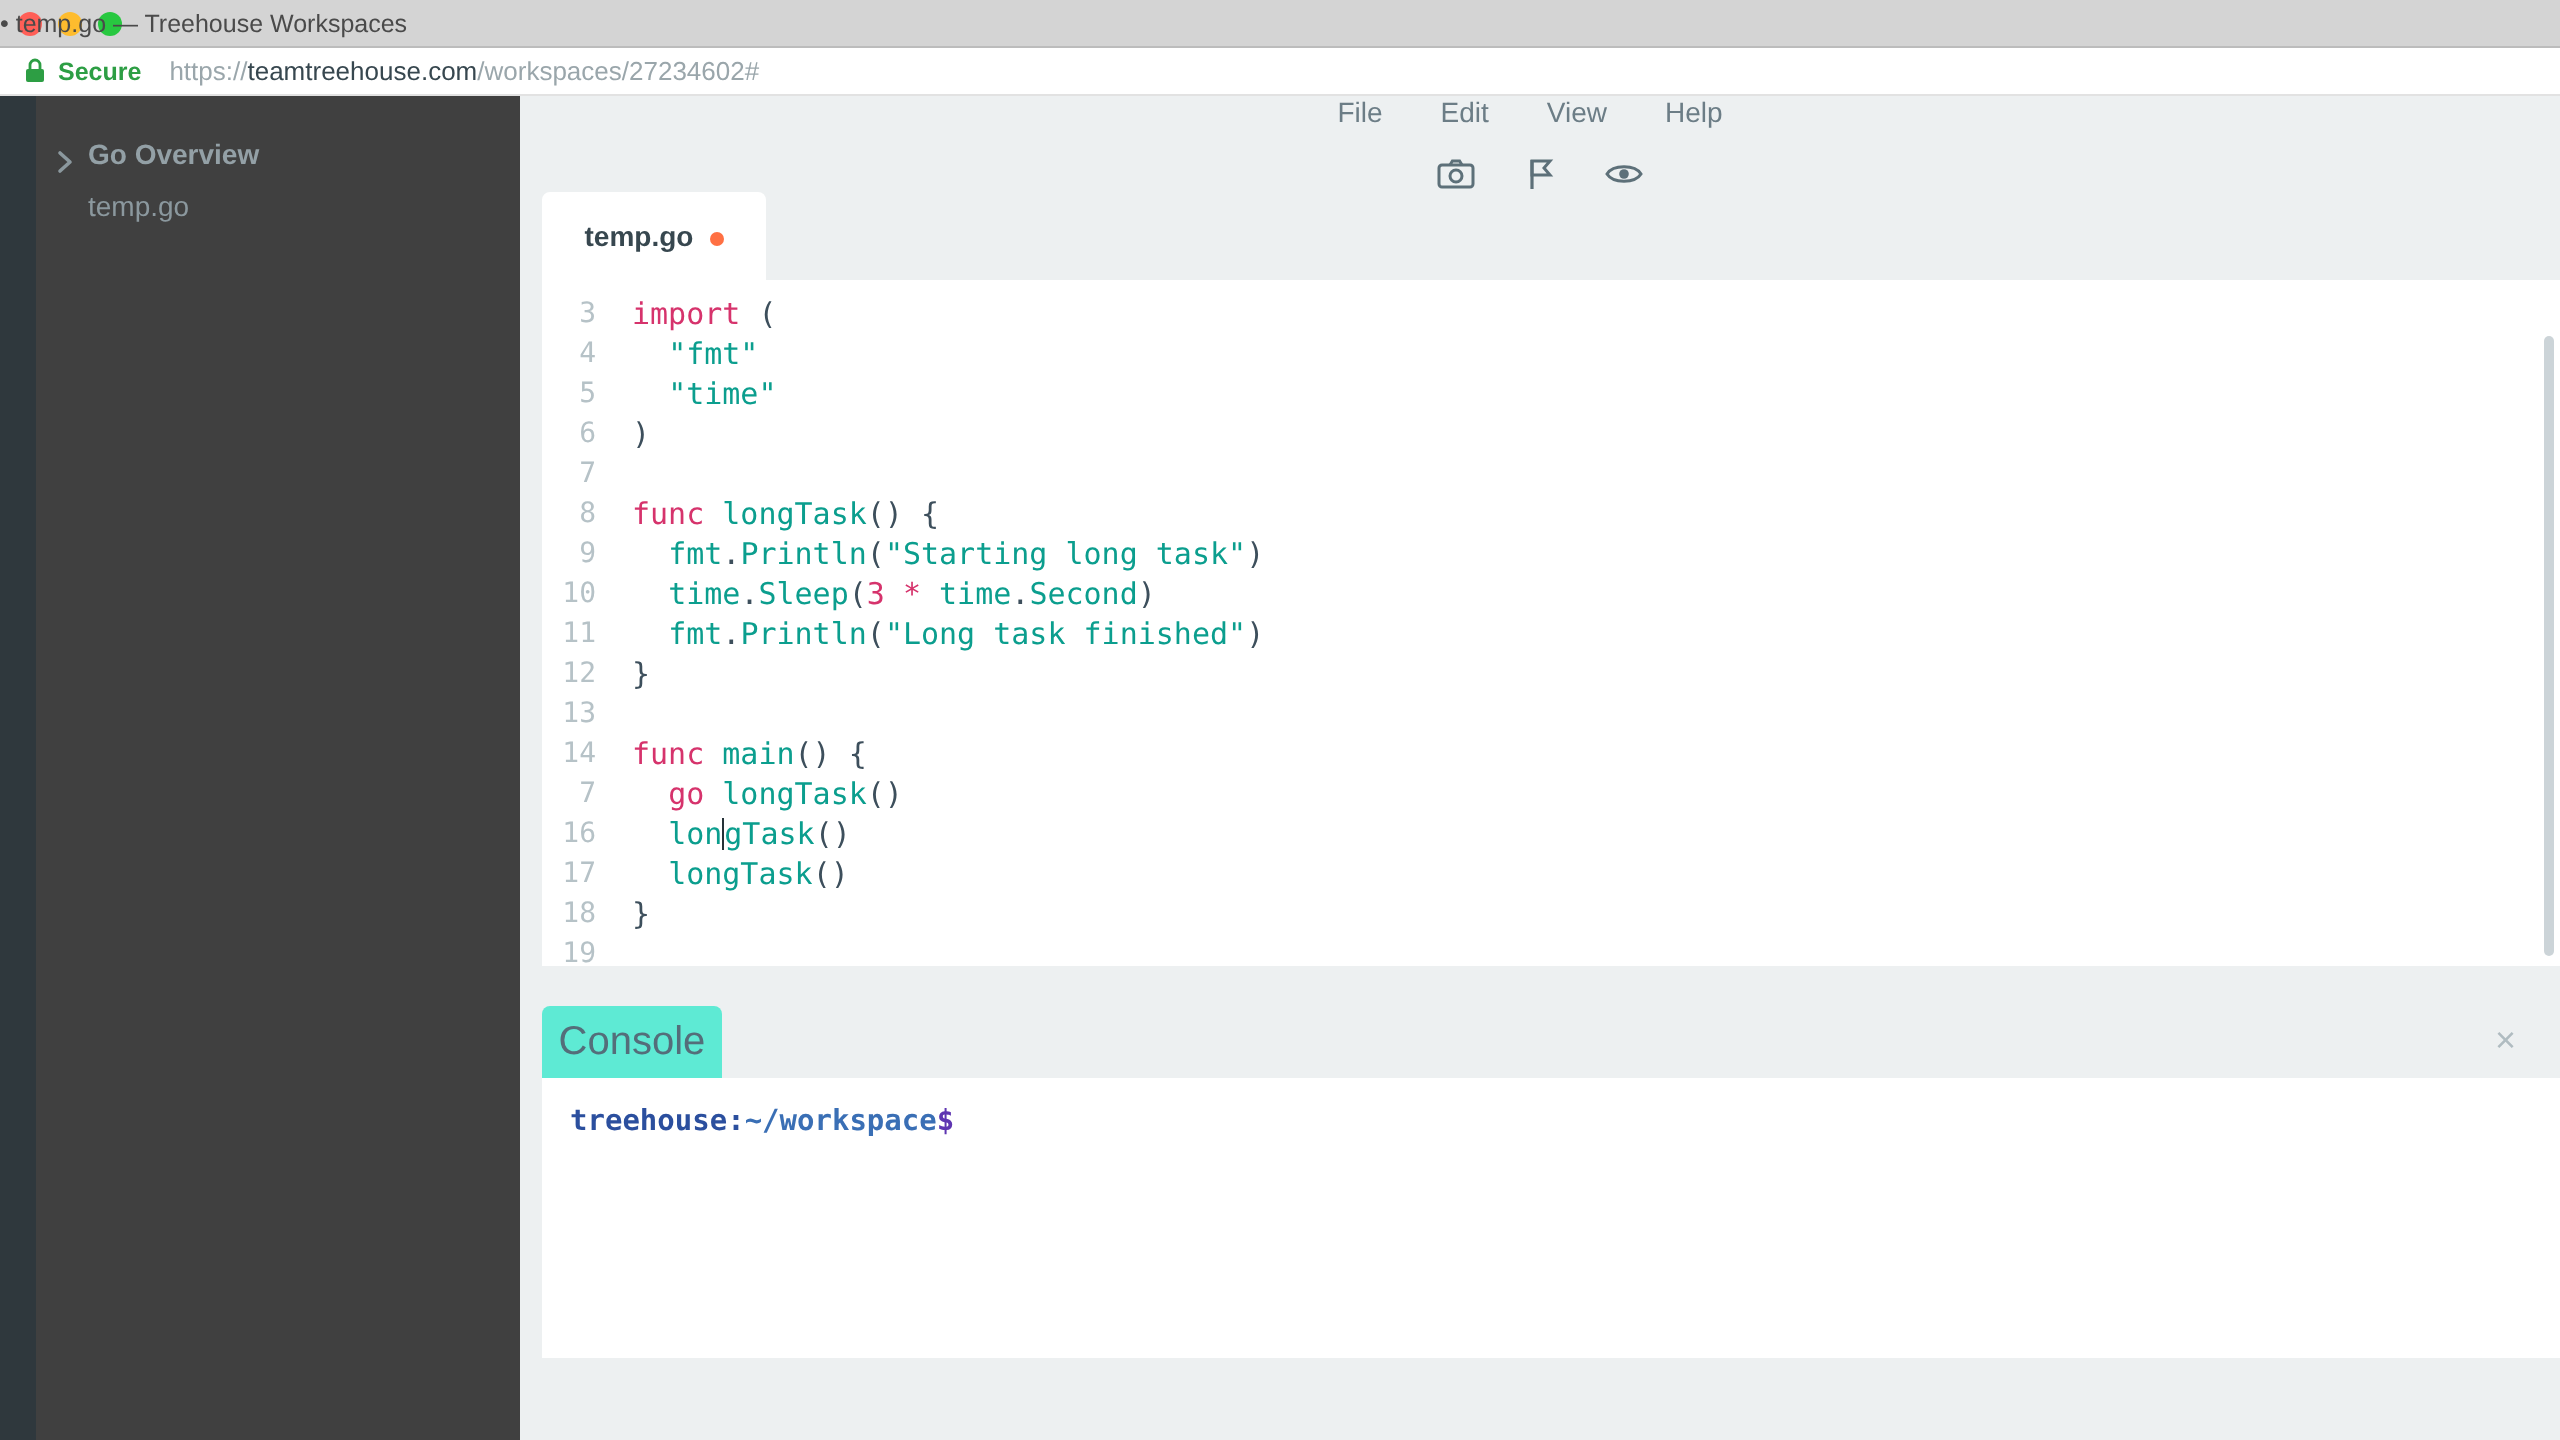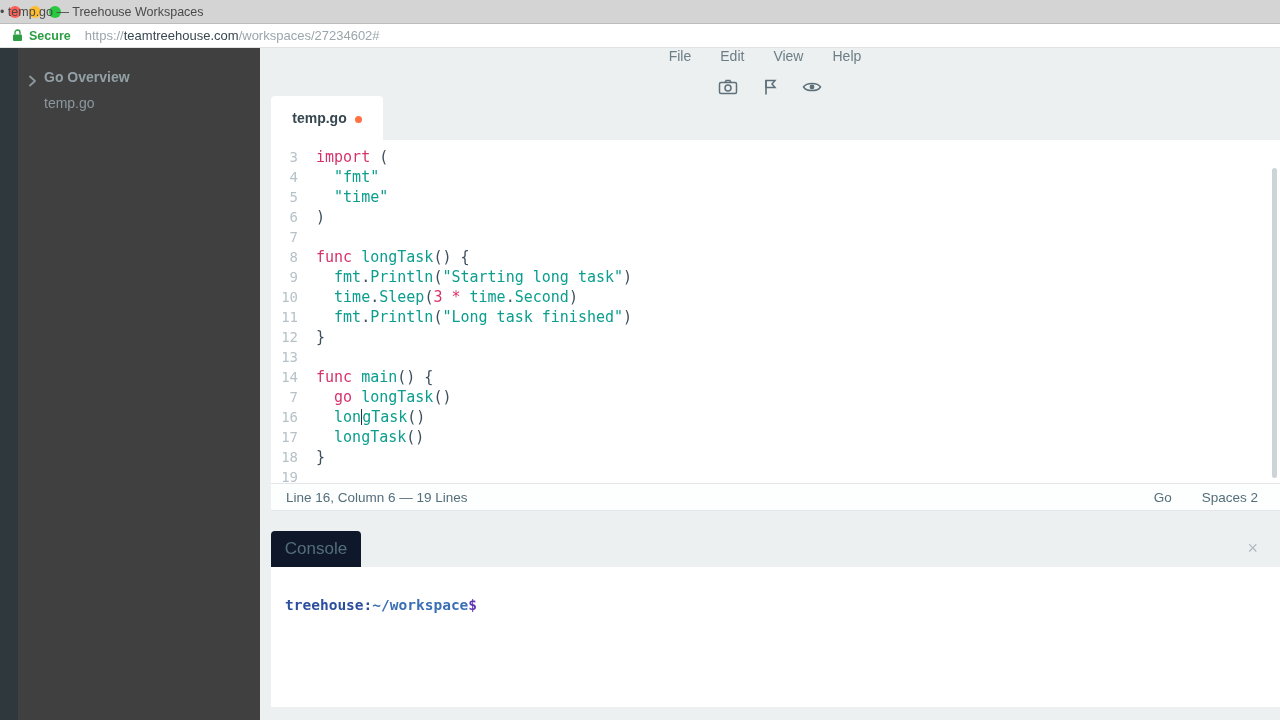--- a/index.html
+++ b/index.html
@@ -65,26 +65,26 @@
 
   .statusbar { height:28px; background:#fdfefe; border-top:1px solid #e3e7e9;
     border-bottom:1px solid #e3e7e9; display:flex; align-items:center;
     font-size:13.5px; color:#546e7a; padding:0 22px 0 15px; }
   .status-spacer { flex:1; }
   .status-right { display:flex; gap:30px; }
 
   
   .console-gap { height:20px; }
   .console-tabbar { height:36px; display:flex; align-items:flex-end; position:relative; }
-  .console-tab { height:36px; width:90px; background:#0f172a; border-radius:4px 4px 0 0;
+  .console-tab { height:36px; width:90px; background:#5eead4; border-radius:4px 4px 0 0;
     display:flex; align-items:center; justify-content:center;
-    font-size:17px; color:#546e7a; }
+    font-size:20px; color:#546e7a; }
   .console-close { position:absolute; right:22px; top:8px; font-size:18px;
     color:#b0bcc1; line-height:18px; cursor:default; }
-  .console-body { background:#ffffff; height:140px; padding:30px 0 0 14px;
+  .console-body { background:#ffffff; height:140px; padding:14px 0 0 14px;
     font-family:"DejaVu Sans Mono", monospace; font-size:14.5px; font-weight:bold; }
   .pt-host { color:#2b4f9e; }
   .pt-colon { color:#2b4f9e; }
   .pt-path { color:#3a6fb5; }
   .pt-dollar { color:#5e35b1; }
 </style>
 </head>
 <body>
 
 <div class="titlebar">
@@ -173,28 +173,20 @@
           <div class="code-line"><span class="line-num">14</span><span class="line-content"><span class="tk-kw">func</span><span class="tk-pl"> </span><span class="tk-fn">main</span><span class="tk-pl">() {</span></span></div>
           <div class="code-line"><span class="line-num">7</span><span class="line-content"><span class="tk-pl">  </span><span class="tk-kw">go</span><span class="tk-pl"> </span><span class="tk-fn">longTask</span><span class="tk-pl">()</span></span></div>
           <div class="code-line"><span class="line-num">16</span><span class="line-content"><span class="tk-pl">  </span><span class="tk-fn">lon</span><span class="caret"></span><span class="tk-fn">gTask</span><span class="tk-pl">()</span></span></div>
           <div class="code-line"><span class="line-num">17</span><span class="line-content"><span class="tk-pl">  </span><span class="tk-fn">longTask</span><span class="tk-pl">()</span></span></div>
           <div class="code-line"><span class="line-num">18</span><span class="line-content"><span class="tk-pl">}</span></span></div>
           <div class="code-line"><span class="line-num">19</span><span class="line-content"></span></div>
         </div>
       <div class="editor-scrollbar"></div>
     </div>
 
-    <div class="statusbar">
-      <span>Line 16, Column 6 — 19 Lines</span>
-      <span class="status-spacer"></span>
-      <span class="status-right">
-        <span>Go</span>
-        <span>Spaces 2</span>
-      </span>
-    </div>
 
     <div class="console-gap"></div>
 
     <div class="console-tabbar">
       <div class="console-tab">
         <span>Console</span>
       </div>
       <span class="console-close">×</span>
     </div>
 

